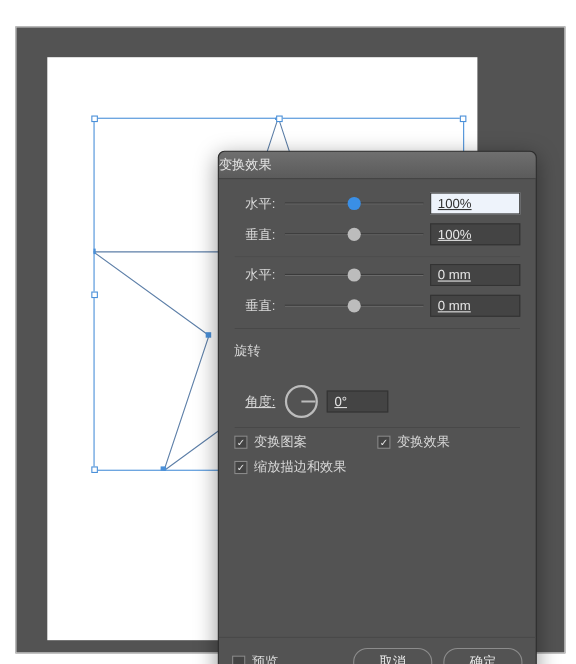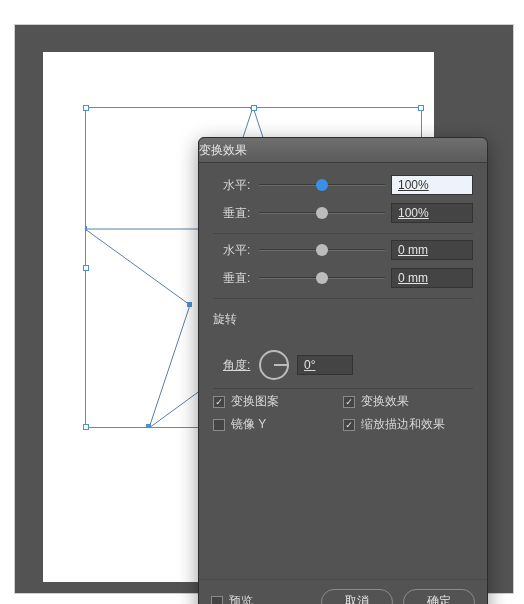--- a/index.html
+++ b/index.html
@@ -148,24 +148,20 @@
         <div class="opts-grid">
           <div class="chk-row">
             <span class="chk">✓</span>
             <span>变换图案</span>
           </div>
           <div class="chk-row">
             <span class="chk">✓</span>
             <span>变换效果</span>
           </div>
           <div class="chk-row">
-            <span class="chk"></span>
-            <span>镜像 Y</span>
-          </div>
-          <div class="chk-row">
             <span class="chk">✓</span>
             <span>缩放描边和效果</span>
           </div>
         </div>
 
       </div>
 
       <div class="footer">
         <div class="preview-chk">
           <span class="chk"></span>

